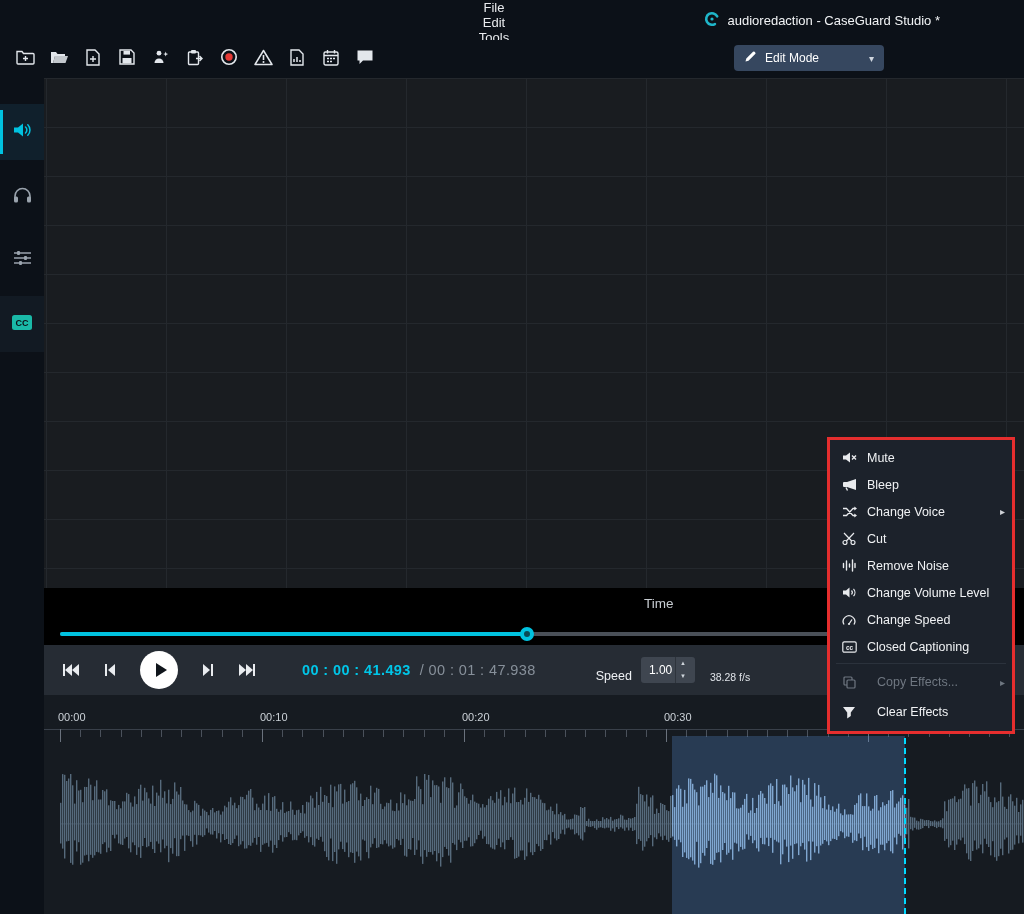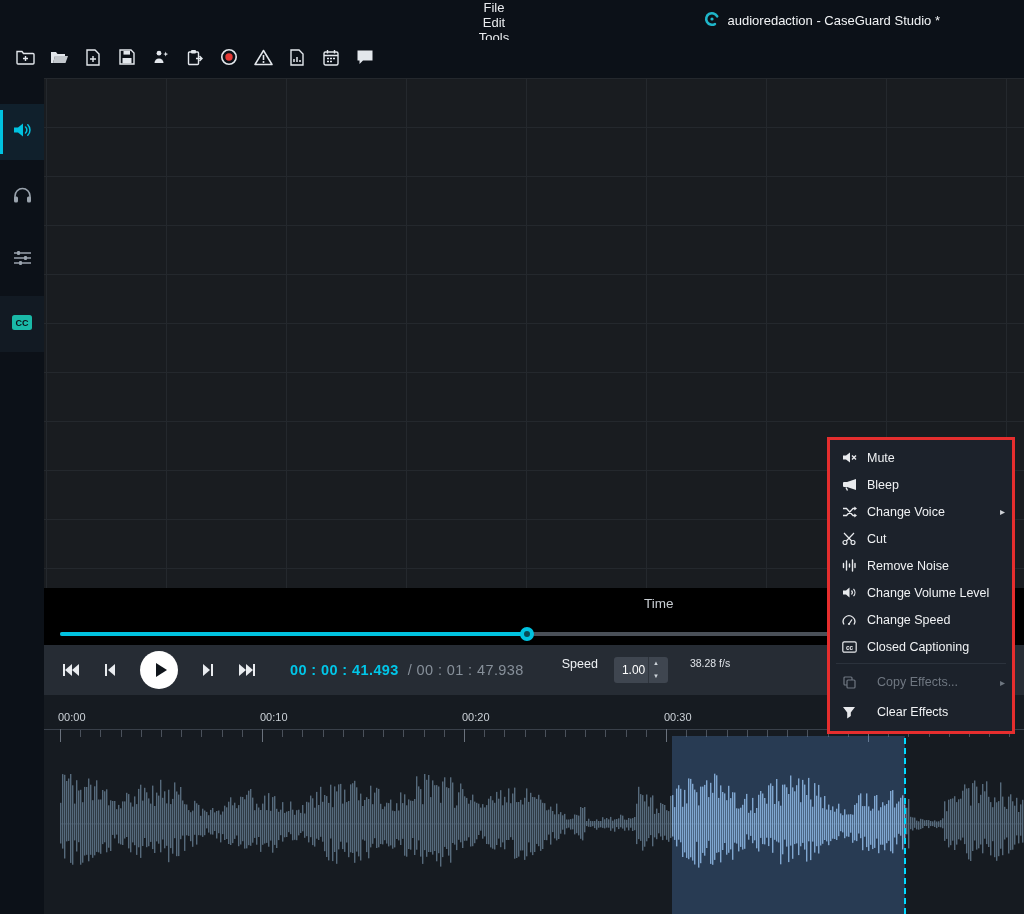--- a/index.html
+++ b/index.html
@@ -36,24 +36,24 @@
   .seek { position:absolute; left:16px; right:10px; top:548px; height:16px; }
   .seek-track { position:absolute; top:6px; left:0; right:0; height:4px; background:#4a5058; border-radius:2px; }
   .seek-fill { position:absolute; top:6px; left:0; width:49%; height:4px; background:#00c2e0; border-radius:2px; }
   .seek-handle { position:absolute; top:1px; left:calc(49% - 7px); width:14px; height:14px; border-radius:50%;
     background:#0a4a56; border:4px solid #00c2e0; }
   
   .transport { position:absolute; left:0; right:0; top:567px; height:50px; background:#262c34; display:flex; align-items:center; padding:0 18px; }
   .t-group { display:flex; align-items:center; gap:24px; }
   .t-btn { color:#e9ecef; display:flex; align-items:center; justify-content:center; }
   .play-btn { width:38px; height:38px; border-radius:50%; background:#ffffff; display:flex; align-items:center; justify-content:center; }
-  .time-display { margin-left:34px; font-size:14.5px; letter-spacing:.4px; white-space:nowrap; }
+  .time-display { margin-left:46px; font-size:14.5px; letter-spacing:.4px; white-space:nowrap; }
   .time-cur { color:#00c6e8; font-weight:bold; }
   .time-tot { color:#87909a; }
-  .speed-group { margin-left:38px; display:flex; align-items:flex-start; gap:16px; }
+  .speed-group { margin-left:60px; display:flex; align-items:flex-end; gap:9px; }
   .speed-label { font-size:12.5px; color:#eef1f4; }
   .speed-box { width:54px; height:26px; background:#3f4650; border-radius:3px; display:flex; align-items:center; overflow:hidden; }
   .speed-box input { width:34px; border:0; background:transparent; color:#fff; font-size:12px; padding-left:8px; outline:none; font-family:"Liberation Sans",sans-serif; }
   .stepper { display:flex; flex-direction:column; border-left:1px solid #2e343c; }
   .stepper span { font-size:6px; line-height:9px; color:#cfd5dc; padding:2px 4px; cursor:default; }
   .fps { font-size:10.5px; color:#dfe3e8; margin-left:6px; }
   
   .timeline { position:absolute; left:0; right:0; top:617px; bottom:0; background:#161b21; }
   .tl-labels { position:absolute; inset:0; }
   .tl-labels span { position:absolute; top:16px; font-size:11px; color:#ccd2d8; }
@@ -162,20 +162,27 @@
     <span><svg width="16" height="17" viewBox="0 0 16 17">
           <rect x="1" y="3" width="14" height="13" rx="1.5" fill="none" stroke="currentColor" stroke-width="1.4"></rect>
           <path d="M1 6.5 h14 M4.5 1 v3.5 M11.5 1 v3.5" stroke="currentColor" stroke-width="1.4"></path>
           <path d="M4 9.5 h2 M7 9.5 h2 M10 9.5 h2 M4 12.5 h2 M7 12.5 h2" stroke="currentColor" stroke-width="1.3"></path>
         </svg></span>
   </div>
   <div class="tool-btn">
     <span><svg width="18" height="16" viewBox="0 0 18 16">
           <path d="M1.5 1.5 h15 v10 h-9.5 L3.5 15 v-3.5 h-2 Z" fill="currentColor"></path>
         </svg></span>
+  </div>
+  <div class="edit-mode-btn">
+    <span><svg width="13" height="13" viewBox="0 0 13 13">
+          <path d="M1.5 11.5 l.8 -3 L9 1.8 a1.1 1.1 0 0 1 1.6 0 l.6 .6 a1.1 1.1 0 0 1 0 1.6 L4.5 10.7 Z" fill="currentColor"></path>
+        </svg></span>
+    <span>Edit Mode</span>
+    <span class="caret">▾</span>
   </div>
 </div>
 
 <div class="content">
 
   <div class="sidebar">
     <div class="side-item active">
       <span><svg width="20" height="18" viewBox="0 0 20 18">
             <polygon points="2,6.5 6,6.5 11,2.5 11,15.5 6,11.5 2,11.5" fill="currentColor"></polygon>
             <path d="M13.5 6 a4 4 0 0 1 0 6 M15.8 3.8 a7.3 7.3 0 0 1 0 10.4" fill="none" stroke="currentColor" stroke-width="1.5" stroke-linecap="round"></path>

